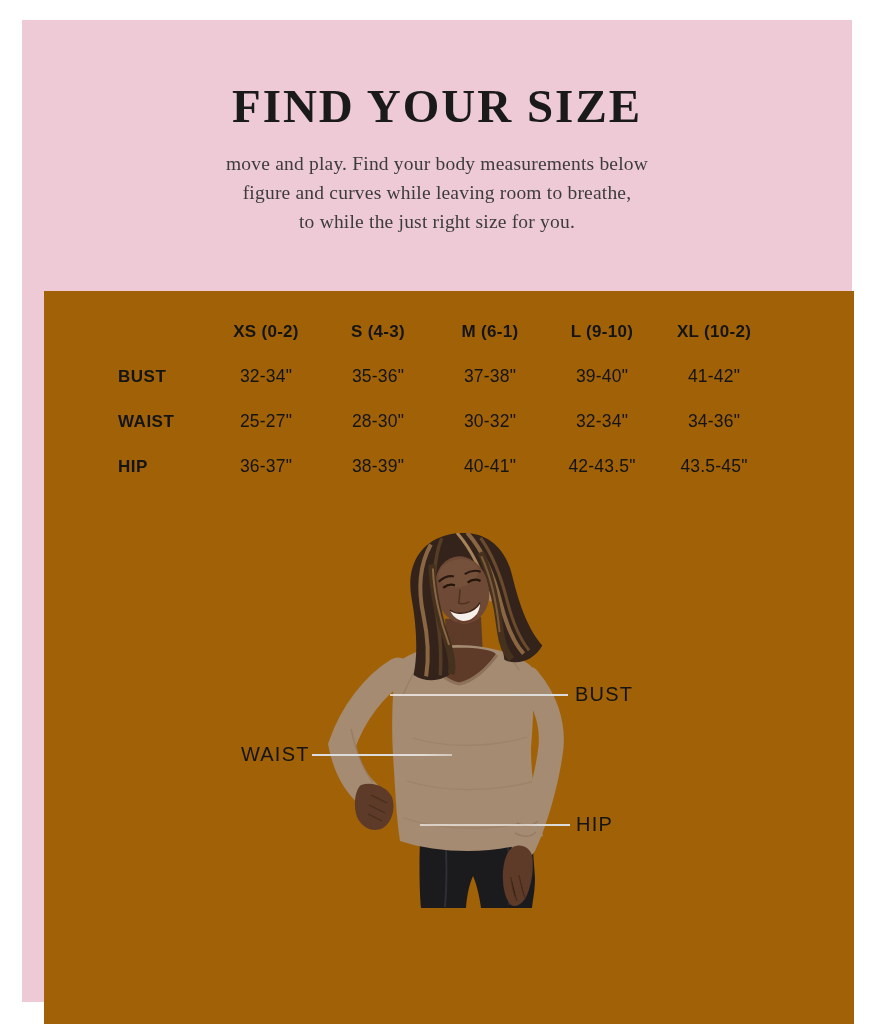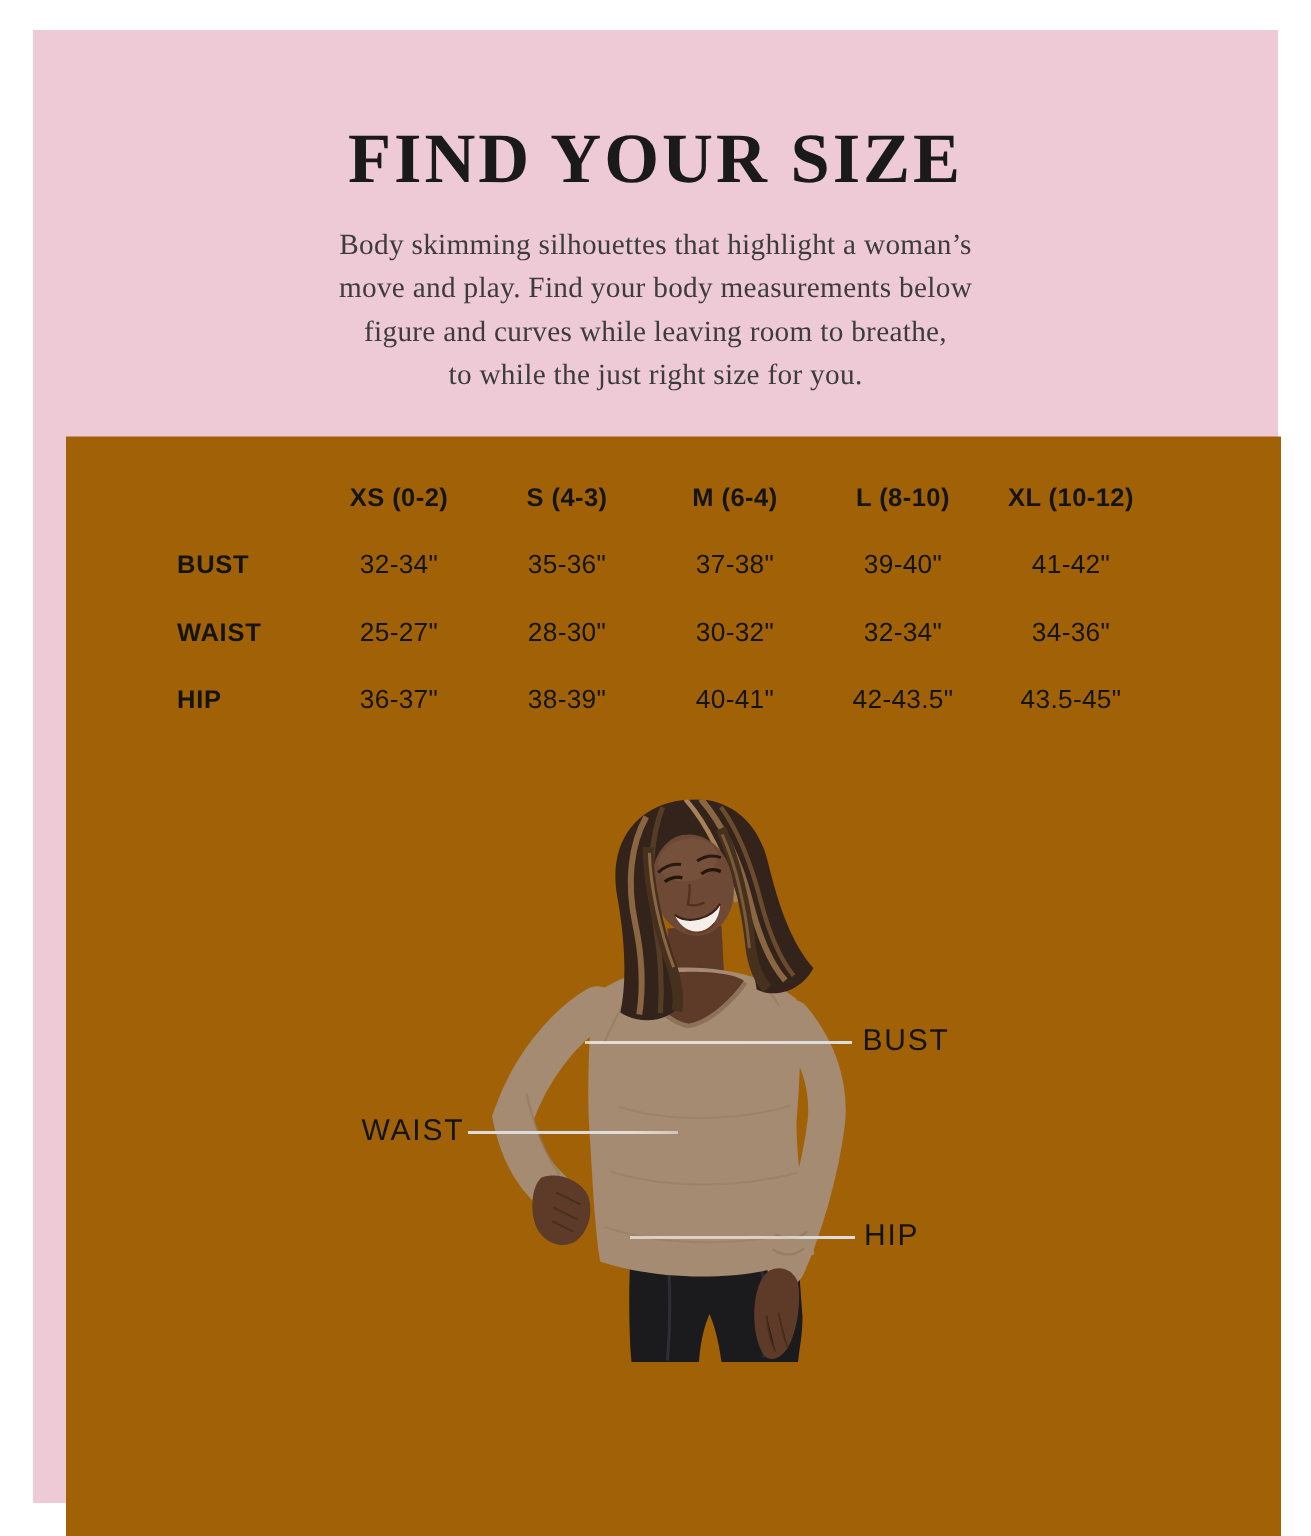--- a/index.html
+++ b/index.html
@@ -38,37 +38,36 @@
 </style>
 </head>
 <body>
 
 <div class="page">
 
   <div class="pink-panel">
     <div class="hero">
       <h1>FIND YOUR SIZE</h1>
       <p class="intro">
-        <span>Body skimming silhouettes that highlight a woman’s</span>
         <span>move and play. Find your body measurements below</span>
         <span>figure and curves while leaving room to breathe,</span>
         <span>to while the just right size for you.</span>
       </p>
     </div>
   </div>
 
   <div class="white-panel">
 
     <div class="size-table">
       <div class="st-cell"></div>
       <div class="st-cell st-head">XS (0-2)</div>
       <div class="st-cell st-head">S (4-3)</div>
-      <div class="st-cell st-head">M (6-4)</div>
-      <div class="st-cell st-head">L (8-10)</div>
-      <div class="st-cell st-head">XL (10-12)</div>
+      <div class="st-cell st-head">M (6-1)</div>
+      <div class="st-cell st-head">L (9-10)</div>
+      <div class="st-cell st-head">XL (10-2)</div>
 
       <div class="st-cell st-label">BUST</div>
       <div class="st-cell">32-34"</div>
       <div class="st-cell">35-36"</div>
       <div class="st-cell">37-38"</div>
       <div class="st-cell">39-40"</div>
       <div class="st-cell">41-42"</div>
 
       <div class="st-cell st-label">WAIST</div>
       <div class="st-cell">25-27"</div>

